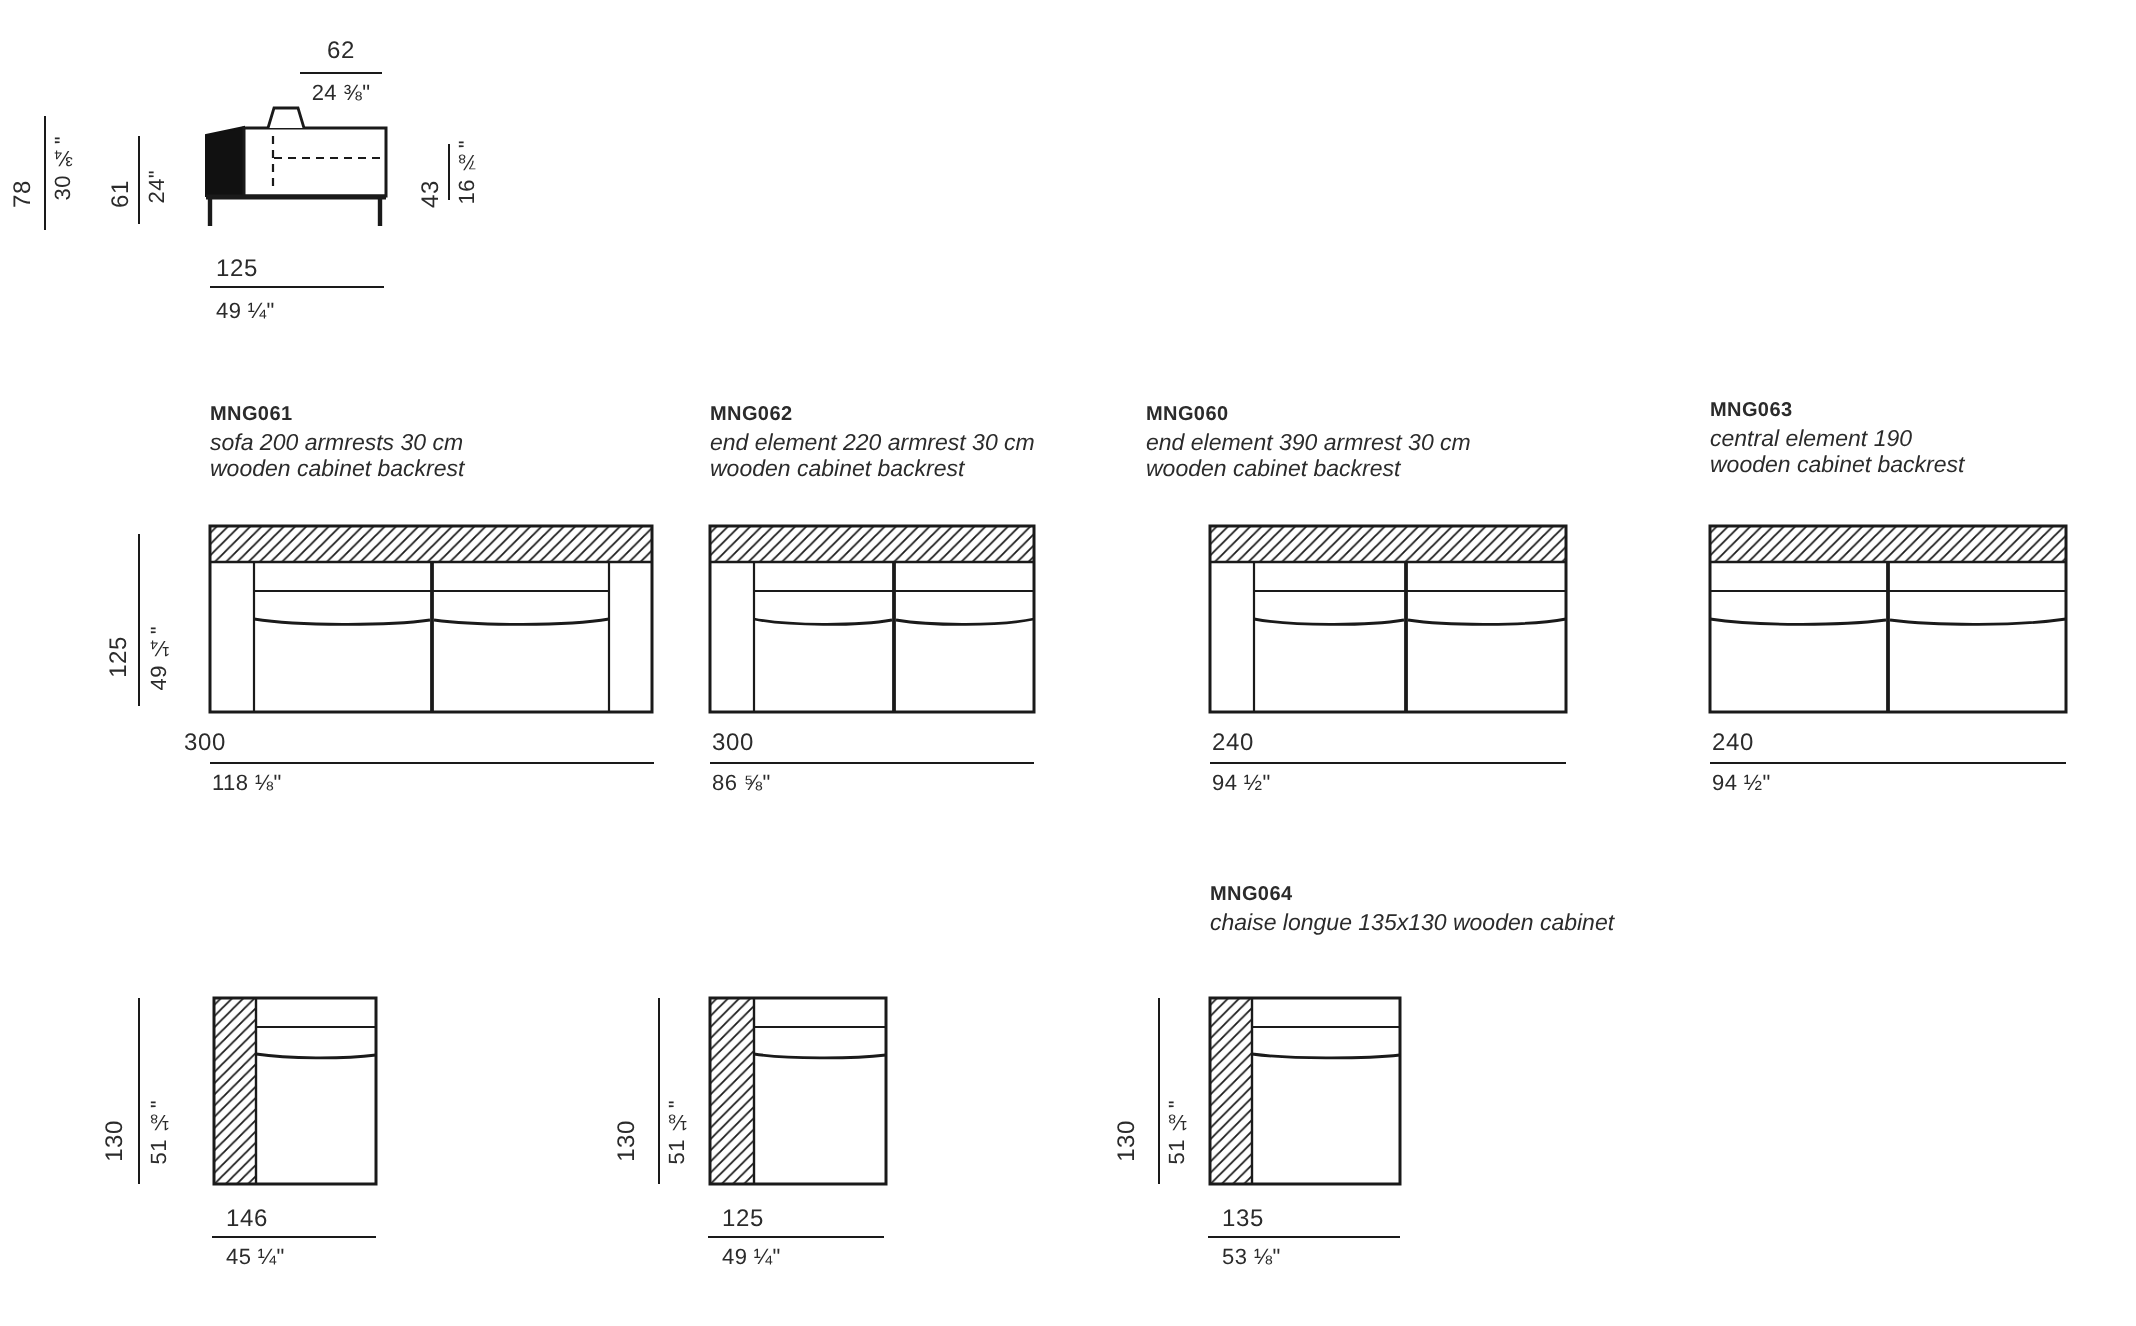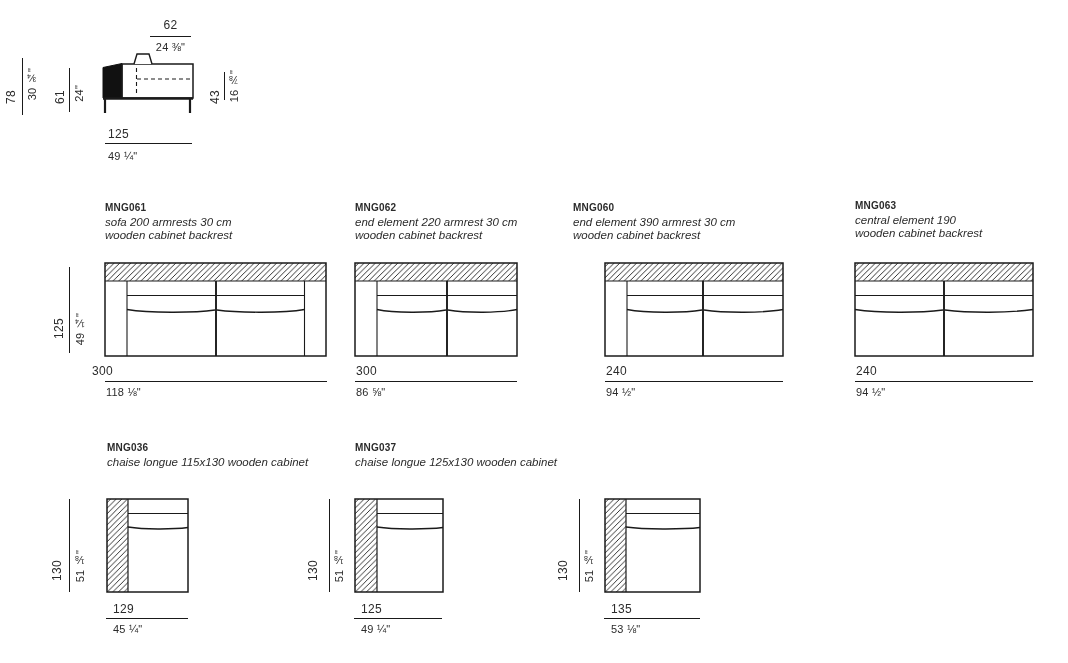--- a/index.html
+++ b/index.html
@@ -143,60 +143,54 @@
     <line x1="1" y1="19" x2="179" y2="19" stroke="#1a1a1a" stroke-width="1.2"></line>
     <line x1="90" y1="19" x2="90" y2="94" stroke="#1a1a1a" stroke-width="1.9"></line>
     <line x1="1" y1="33.5" x2="179" y2="33.5" stroke="#1a1a1a" stroke-width="1.1"></line>
     <path d="M1,47.5 C25,51 65,51 89,48" fill="none" stroke="#1a1a1a" stroke-width="1.4"></path>
     <path d="M91,48 C115,51 155,51 179,47.5" fill="none" stroke="#1a1a1a" stroke-width="1.4"></path>
   </svg>
   <div class="abs cm" style="left:856px;top:364px">240</div>
   <div class="abs hline" style="left:855px;top:381px;width:178px"></div>
   <div class="abs in" style="left:856px;top:386px">94 ½"</div>
 
-  <div class="abs" style="left:107px;top:442px">
-    <div class="code">MNG036</div>
-    <div class="desc">
-      <div>chaise longue 115x130 wooden cabinet</div>
-    </div>
-  </div>
   <div class="abs vtext cm" style="left:50px;top:560px">130</div>
   <div class="abs vline" style="left:69px;top:499px;height:93px"></div>
   <div class="abs vtext in" style="left:74px;top:550px">51 ⅛"</div>
   <svg class="abs" style="left:106px;top:498px" width="84" height="96" viewBox="0 0 84 96">
     <rect x="1" y="1" width="21" height="93" fill="url(#hatch)" stroke="none"></rect>
     <rect x="1" y="1" width="81" height="93" fill="none" stroke="#1a1a1a" stroke-width="1.5"></rect>
     <line x1="22" y1="1" x2="22" y2="94" stroke="#1a1a1a" stroke-width="1.2"></line>
     <line x1="22" y1="15.5" x2="82" y2="15.5" stroke="#1a1a1a" stroke-width="1.1"></line>
     <path d="M22,29 C38,31.5 66,31.5 82,29.5" fill="none" stroke="#1a1a1a" stroke-width="1.4"></path>
   </svg>
-  <div class="abs cm" style="left:113px;top:602px">129</div>
+  <div class="abs cm" style="left:113px;top:602px">146</div>
   <div class="abs hline" style="left:106px;top:618px;width:82px"></div>
   <div class="abs in" style="left:113px;top:623px">45 ¼"</div>
 
-  <div class="abs" style="left:355px;top:442px">
-    <div class="code">MNG037</div>
-    <div class="desc">
-      <div>chaise longue 125x130 wooden cabinet</div>
-    </div>
-  </div>
   <div class="abs vtext cm" style="left:306px;top:560px">130</div>
   <div class="abs vline" style="left:329px;top:499px;height:93px"></div>
   <div class="abs vtext in" style="left:333px;top:550px">51 ⅛"</div>
   <svg class="abs" style="left:354px;top:498px" width="90" height="96" viewBox="0 0 90 96">
     <rect x="1" y="1" width="22" height="93" fill="url(#hatch)" stroke="none"></rect>
     <rect x="1" y="1" width="88" height="93" fill="none" stroke="#1a1a1a" stroke-width="1.5"></rect>
     <line x1="23" y1="1" x2="23" y2="94" stroke="#1a1a1a" stroke-width="1.2"></line>
     <line x1="23" y1="15.5" x2="89" y2="15.5" stroke="#1a1a1a" stroke-width="1.1"></line>
     <path d="M23,29 C40,31.5 72,31.5 89,29.5" fill="none" stroke="#1a1a1a" stroke-width="1.4"></path>
   </svg>
   <div class="abs cm" style="left:361px;top:602px">125</div>
   <div class="abs hline" style="left:354px;top:618px;width:88px"></div>
   <div class="abs in" style="left:361px;top:623px">49 ¼"</div>
 
+  <div class="abs" style="left:605px;top:442px">
+    <div class="code">MNG064</div>
+    <div class="desc">
+      <div>chaise longue 135x130 wooden cabinet</div>
+    </div>
+  </div>
   <div class="abs vtext cm" style="left:556px;top:560px">130</div>
   <div class="abs vline" style="left:579px;top:499px;height:93px"></div>
   <div class="abs vtext in" style="left:583px;top:550px">51 ⅛"</div>
   <svg class="abs" style="left:604px;top:498px" width="97" height="96" viewBox="0 0 97 96">
     <rect x="1" y="1" width="21" height="93" fill="url(#hatch)" stroke="none"></rect>
     <rect x="1" y="1" width="95" height="93" fill="none" stroke="#1a1a1a" stroke-width="1.5"></rect>
     <line x1="22" y1="1" x2="22" y2="94" stroke="#1a1a1a" stroke-width="1.2"></line>
     <line x1="22" y1="15.5" x2="96" y2="15.5" stroke="#1a1a1a" stroke-width="1.1"></line>
     <path d="M22,29 C40,31.5 78,31.5 96,29.5" fill="none" stroke="#1a1a1a" stroke-width="1.4"></path>
   </svg>

